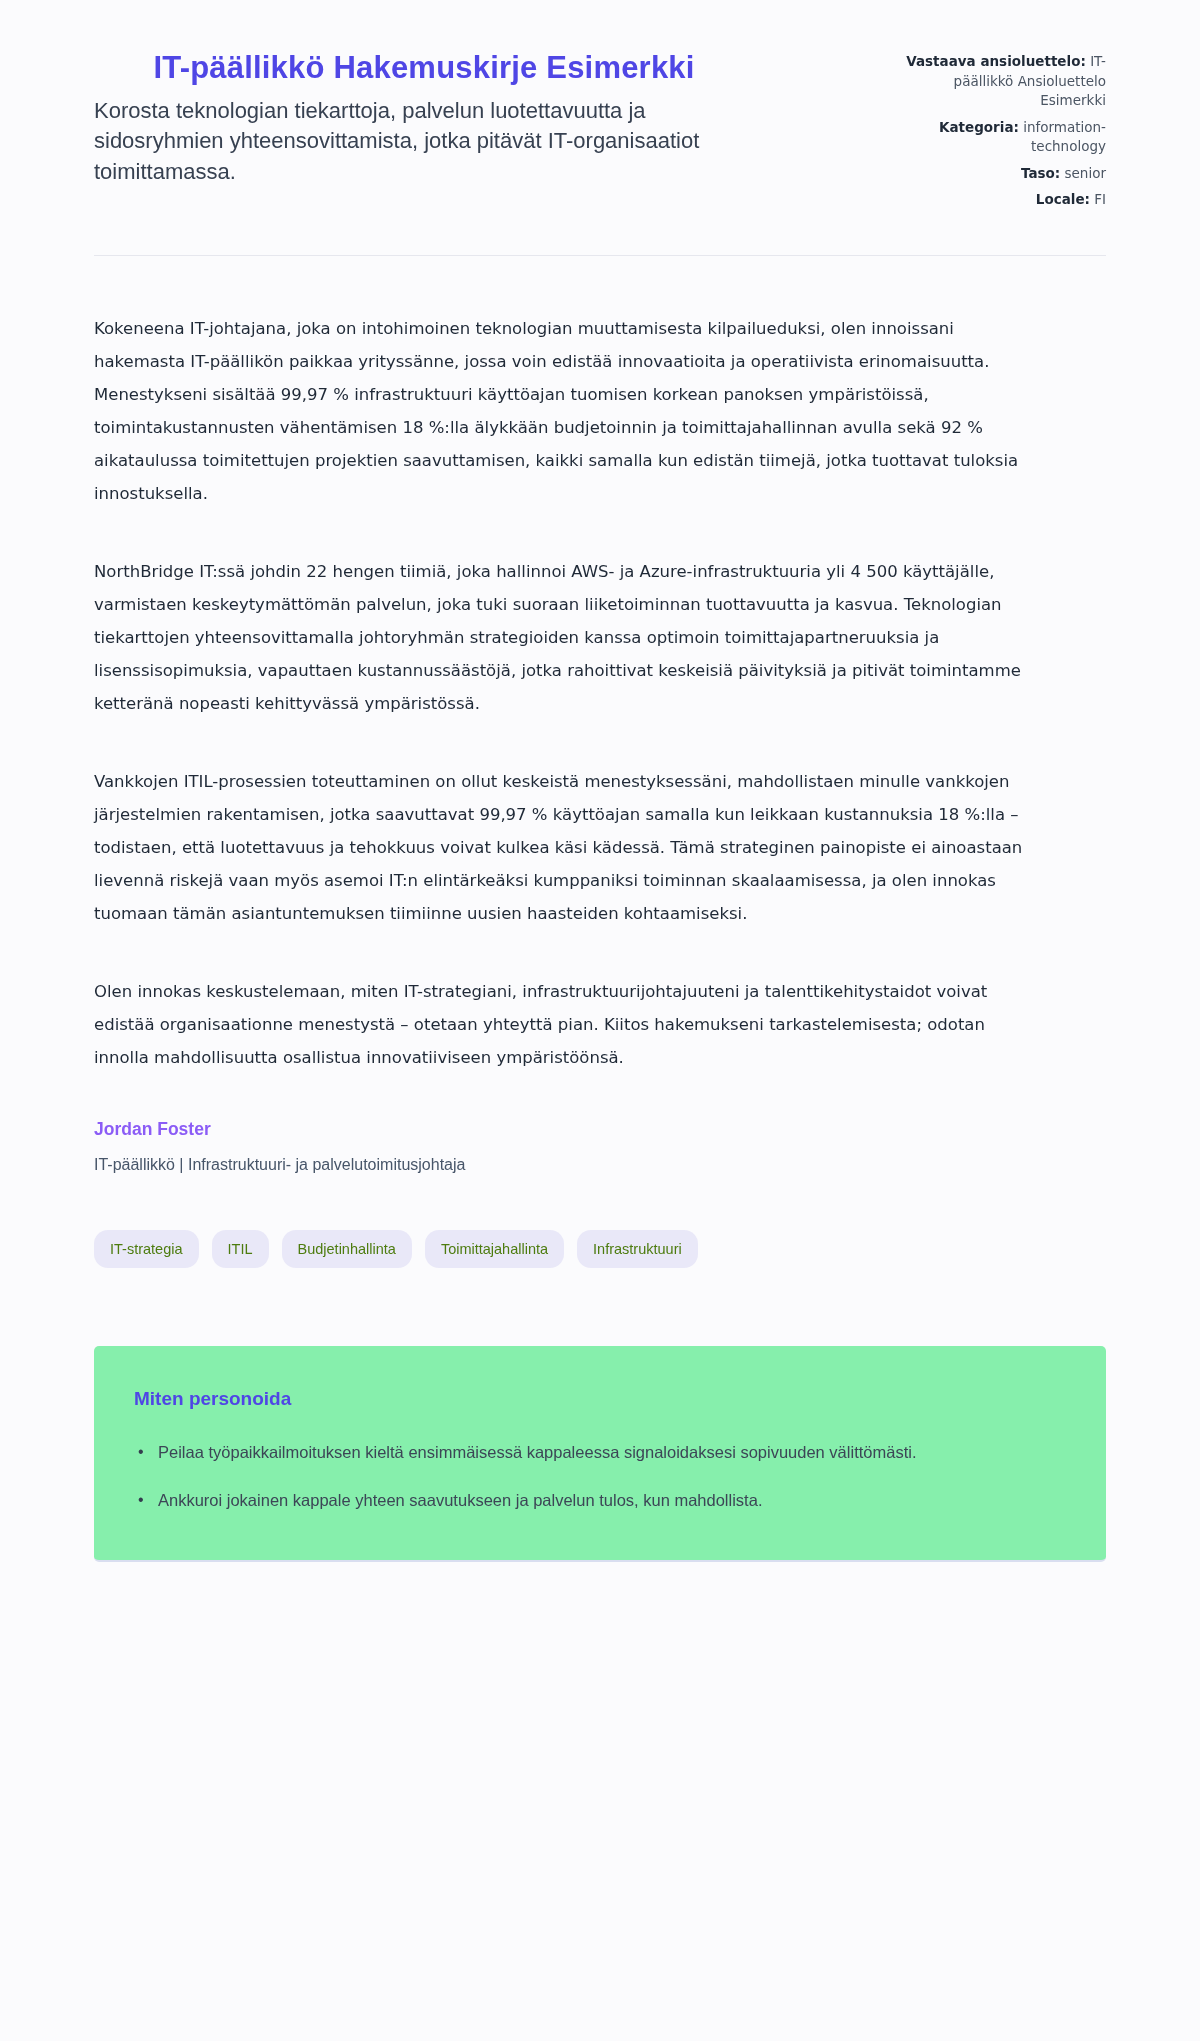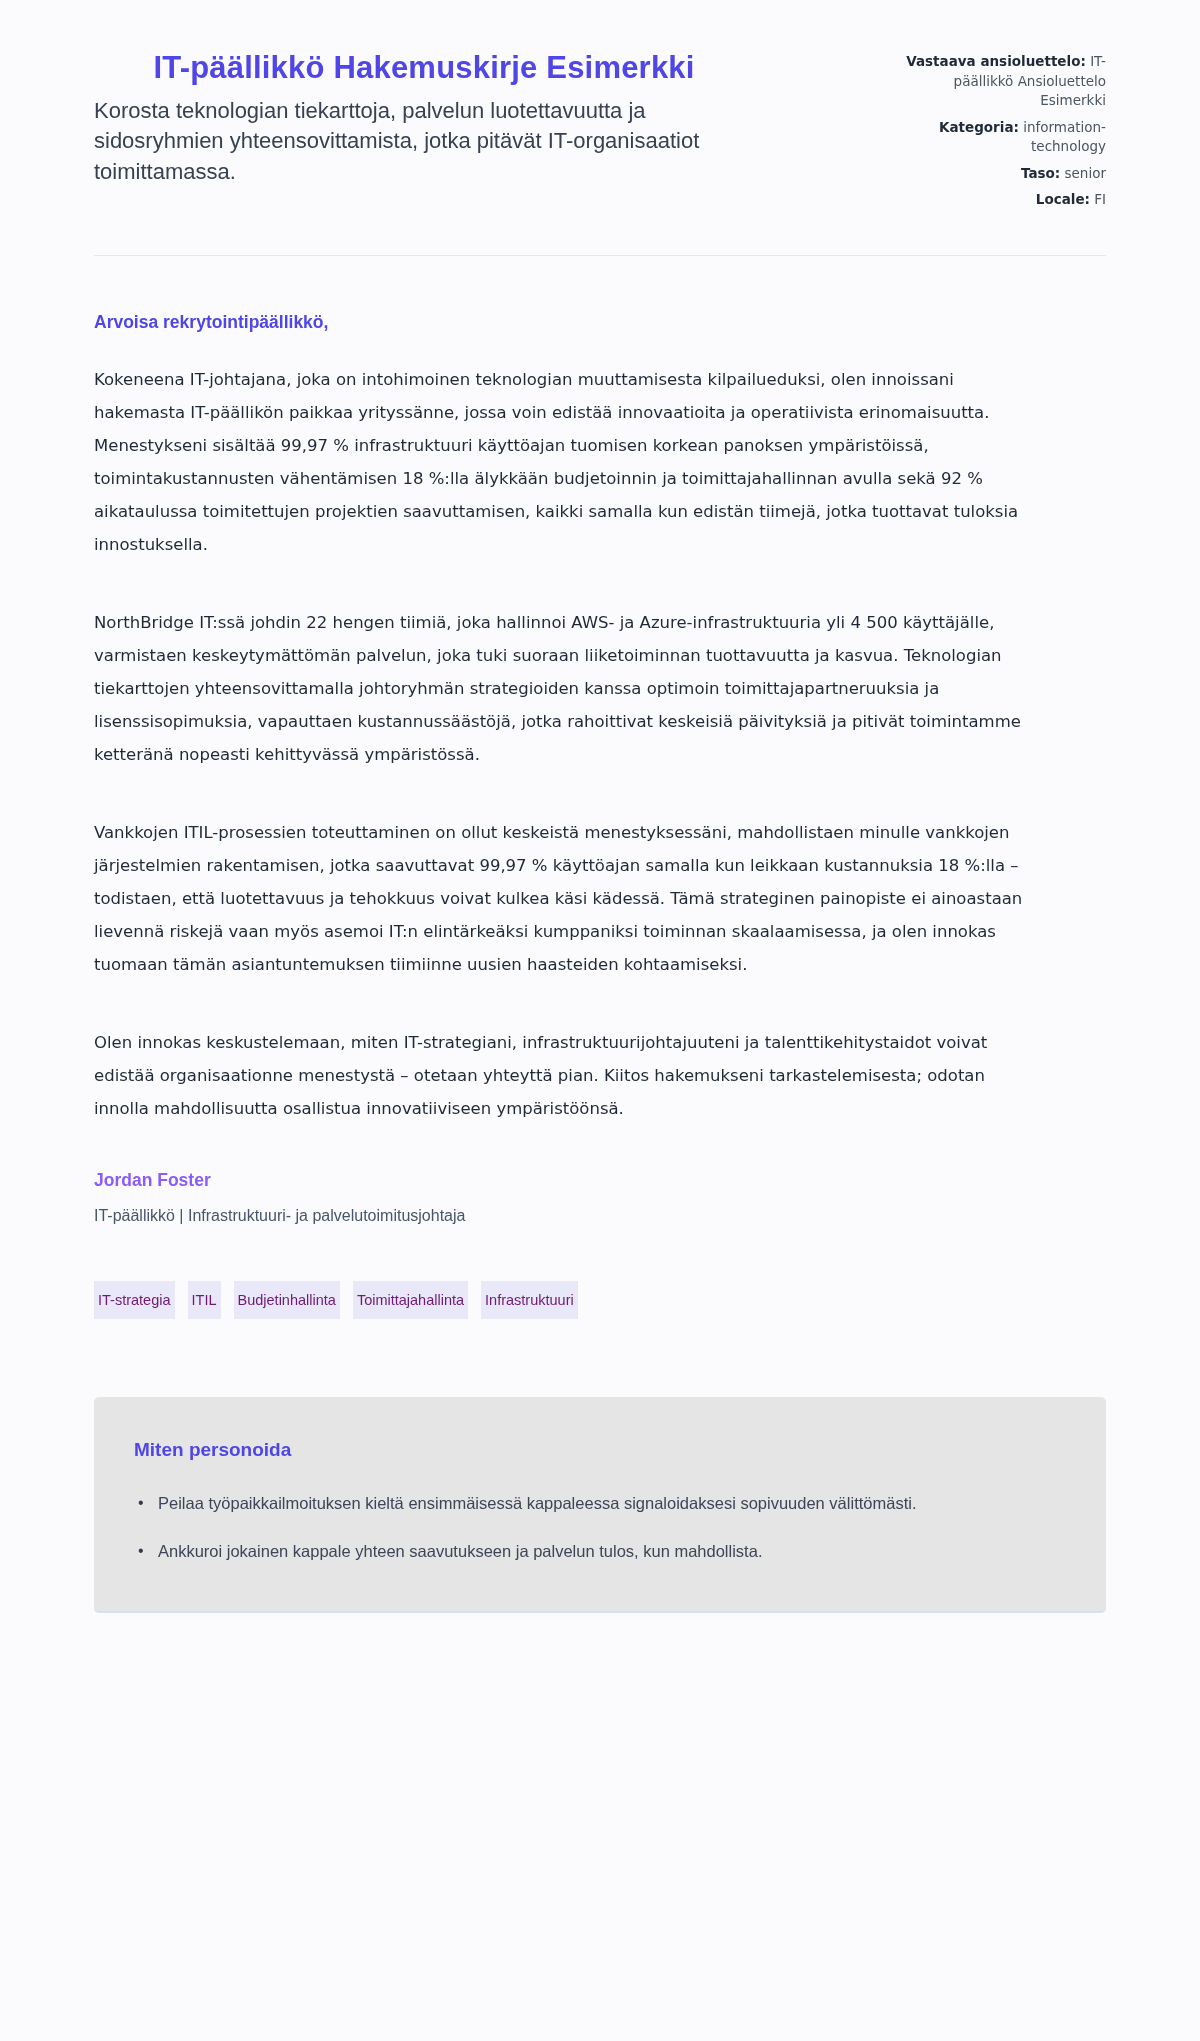--- a/index.html
+++ b/index.html
@@ -52,28 +52,28 @@
   }
   .signature-role {
     font-family: "Liberation Sans", sans-serif;
     margin-top: 16px; font-size: 16px; color: #475569;
   }
 
   
   .tags { margin-top: 56px; display: flex; gap: 13px; }
   .tag-chip {
     font-family: "Liberation Sans", sans-serif;
-    display: inline-block; background: #e9e8f8; color: #701a75;
-    font-size: 14.5px; padding: 11px 4px; border-radius: 0;
+    display: inline-block; background: #e9e8f8; color: #4d7c0f;
+    font-size: 14.5px; padding: 11px 16px; border-radius: 14px;
     cursor: pointer;
   }
 
   
   .tips-box {
-    margin-top: 78px; background: #e5e5e5;
+    margin-top: 78px; background: #86efac;
     border-radius: 5px; border-bottom: 2px solid #d9def0;
     padding: 42px 40px 44px 40px;
   }
   .tips-title {
     font-family: "Liberation Sans", sans-serif;
     color: #4f46e5; font-weight: 700; font-size: 19px; margin-bottom: 26px;
   }
   .tips-list { list-style: none; }
   .tips-list li {
     font-family: "Liberation Sans", sans-serif;
@@ -111,21 +111,20 @@
         <span>senior</span>
       </div>
       <div class="meta-item">
         <b>Locale:</b>
         <span>FI</span>
       </div>
     </div>
   </header>
 
   <section class="letter">
-    <div class="greeting">Arvoisa rekrytointipäällikkö,</div>
 
     <p class="body-par">Kokeneena IT-johtajana, joka on intohimoinen teknologian muuttamisesta kilpailueduksi, olen innoissani hakemasta IT-päällikön paikkaa yrityssänne, jossa voin edistää innovaatioita ja operatiivista erinomaisuutta. Menestykseni sisältää 99,97 % infrastruktuuri käyttöajan tuomisen korkean panoksen ympäristöissä, toimintakustannusten vähentämisen 18 %:lla älykkään budjetoinnin ja toimittajahallinnan avulla sekä 92 % aikataulussa toimitettujen projektien saavuttamisen, kaikki samalla kun edistän tiimejä, jotka tuottavat tuloksia innostuksella.</p>
     <p class="body-par">NorthBridge IT:ssä johdin 22 hengen tiimiä, joka hallinnoi AWS- ja Azure-infrastruktuuria yli 4 500 käyttäjälle, varmistaen keskeytymättömän palvelun, joka tuki suoraan liiketoiminnan tuottavuutta ja kasvua. Teknologian tiekarttojen yhteensovittamalla johtoryhmän strategioiden kanssa optimoin toimittajapartneruuksia ja lisenssisopimuksia, vapauttaen kustannussäästöjä, jotka rahoittivat keskeisiä päivityksiä ja pitivät toimintamme ketteränä nopeasti kehittyvässä ympäristössä.</p>
     <p class="body-par">Vankkojen ITIL-prosessien toteuttaminen on ollut keskeistä menestyksessäni, mahdollistaen minulle vankkojen järjestelmien rakentamisen, jotka saavuttavat 99,97 % käyttöajan samalla kun leikkaan kustannuksia 18 %:lla – todistaen, että luotettavuus ja tehokkuus voivat kulkea käsi kädessä. Tämä strateginen painopiste ei ainoastaan lievennä riskejä vaan myös asemoi IT:n elintärkeäksi kumppaniksi toiminnan skaalaamisessa, ja olen innokas tuomaan tämän asiantuntemuksen tiimiinne uusien haasteiden kohtaamiseksi.</p>
     <p class="body-par">Olen innokas keskustelemaan, miten IT-strategiani, infrastruktuurijohtajuuteni ja talenttikehitystaidot voivat edistää organisaationne menestystä – otetaan yhteyttä pian. Kiitos hakemukseni tarkastelemisesta; odotan innolla mahdollisuutta osallistua innovatiiviseen ympäristöönsä.</p>
 
     <div class="signature">
       <div class="signature-name">Jordan Foster</div>
       <div class="signature-role">IT-päällikkö | Infrastruktuuri- ja palvelutoimitusjohtaja</div>
     </div>

